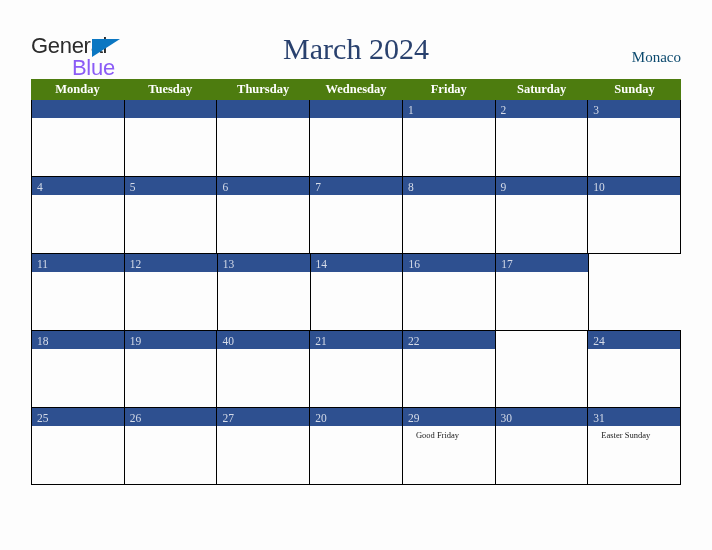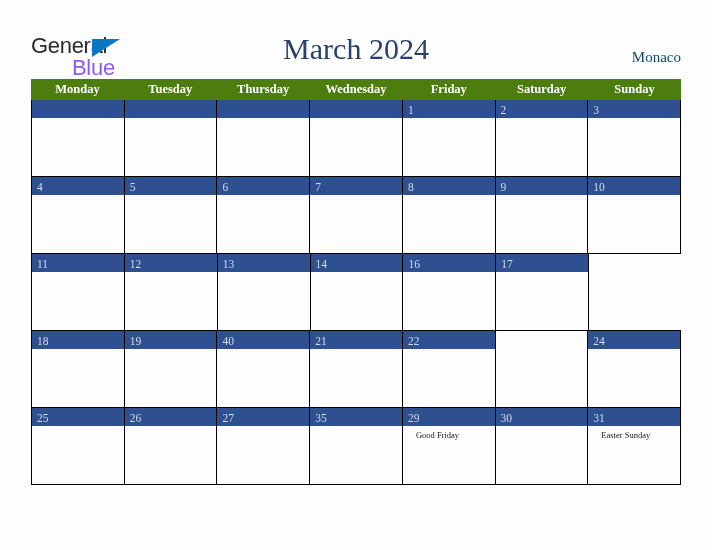--- a/index.html
+++ b/index.html
@@ -297,21 +297,21 @@
         </div>
         <div class="day-cell">
           <div class="date-bar"><span class="date-num">26</span></div>
           <div class="day-body"></div>
         </div>
         <div class="day-cell">
           <div class="date-bar"><span class="date-num">27</span></div>
           <div class="day-body"></div>
         </div>
         <div class="day-cell">
-          <div class="date-bar"><span class="date-num">35</span></div>
+          <div class="date-bar"><span class="date-num">20</span></div>
           <div class="day-body"></div>
         </div>
         <div class="day-cell">
           <div class="date-bar"><span class="date-num">29</span></div>
           <div class="day-body">
             <div class="holiday">Good Friday</div>
           </div>
         </div>
         <div class="day-cell">
           <div class="date-bar"><span class="date-num">30</span></div>

